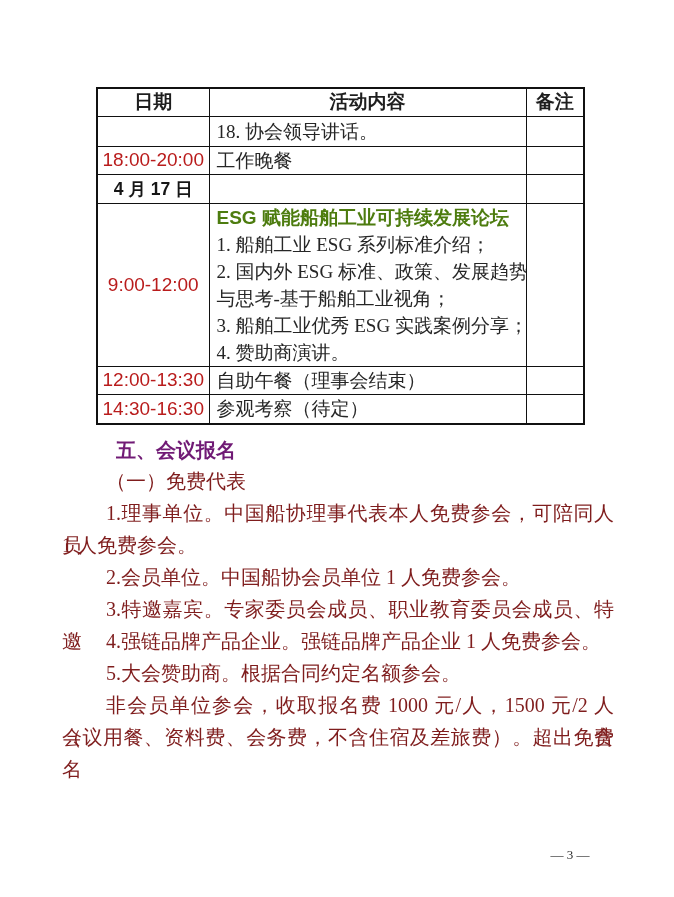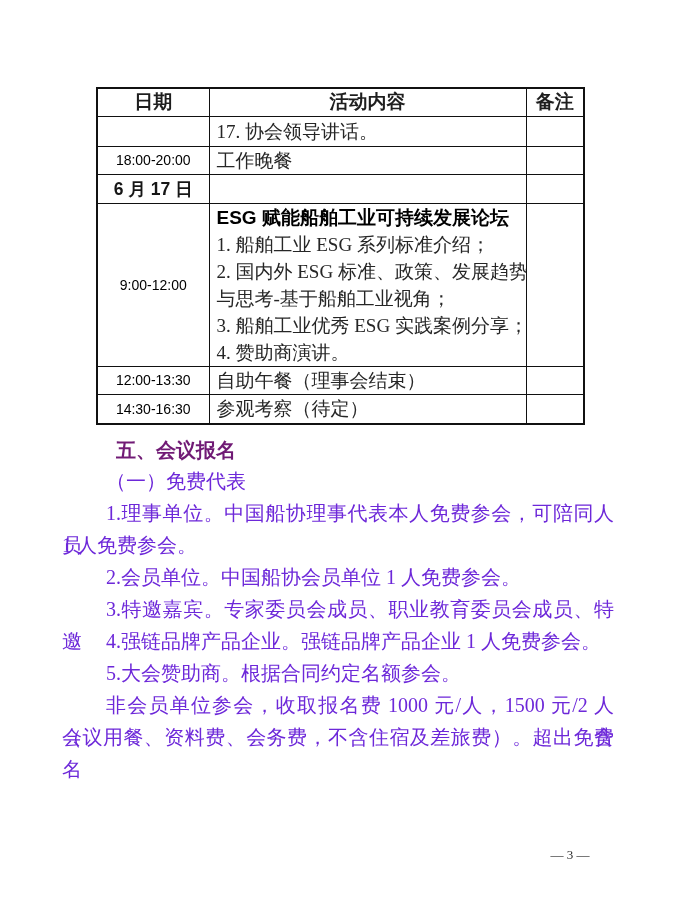--- a/index.html
+++ b/index.html
@@ -22,55 +22,55 @@
   col.c-date { width: 112px; }
   col.c-act  { width: 317px; }
   col.c-note { width: 58px; }
 
   th.hdr {
     font-size: 19px; font-weight: bold; color: #1e1e1e;
     text-align: center; vertical-align: middle;
   }
   td.date-cell {
     font-family: "Liberation Sans", sans-serif;
-    font-size: 14px; color: #000000;
+    font-size: 19px; color: #b91c1c;
     text-align: center; vertical-align: middle;
     white-space: nowrap;
   }
   td.date-cell.bold-date { font-weight: bold; font-size: 17.5px; color: #161616; }
   td.act-cell {
     font-size: 19px; color: #262626;
     text-align: left; vertical-align: middle;
     padding: 0 4px 0 7px; white-space: nowrap;
   }
   td.act-cell .act-line { line-height: 27px; height: 27px; white-space: nowrap; }
   td.act-cell .act-title {
     font-family: "Liberation Sans", sans-serif;
-    font-weight: bold; color: #000000;
+    font-weight: bold; color: #4d7c0f;
   }
   td.note-cell { vertical-align: middle; }
 
   tr.r-hdr { height: 28px; }
   tr.r1 { height: 30px; }
   tr.r2 { height: 28px; }
   tr.r3 { height: 29px; }
   tr.r4 { height: 163px; }
   tr.r5 { height: 28px; }
   tr.r6 { height: 30px; }
 
   
   .section-heading {
     position: absolute; left: 62px; top: 436px; width: 552px;
     font-family: "Liberation Sans", sans-serif;
     font-size: 20px; font-weight: bold; color: #701a75;
     padding-left: 54px; line-height: 28px; white-space: nowrap;
   }
   .body-block {
     position: absolute; left: 62px; top: 465px; width: 552px;
-    font-size: 20px; color: #6d28d9;
+    font-size: 20px; color: #7f1d1d;
   }
   .body-line { height: 32px; line-height: 32px; white-space: nowrap; }
   .body-line.ind { text-indent: 2.2em; }
   .body-line.j {
     white-space: normal;
     text-align: justify;
     text-align-last: justify;
   }
 
   
@@ -94,33 +94,33 @@
     </colgroup>
     <tbody>
         <tr class="r-hdr">
       <th class="hdr">日期</th>
       <th class="hdr">活动内容</th>
       <th class="hdr">备注</th>
     </tr>
     <tr class="r1">
       <td class="date-cell"></td>
       <td class="act-cell">
-        <div class="act-line">17. 协会领导讲话。</div>
+        <div class="act-line">18. 协会领导讲话。</div>
       </td>
       <td class="note-cell"></td>
     </tr>
     <tr class="r2">
       <td class="date-cell">18:00-20:00</td>
       <td class="act-cell">
         <div class="act-line">工作晚餐</div>
       </td>
       <td class="note-cell"></td>
     </tr>
     <tr class="r3">
-      <td class="date-cell bold-date">6 月 17 日</td>
+      <td class="date-cell bold-date">4 月 17 日</td>
       <td class="act-cell"></td>
       <td class="note-cell"></td>
     </tr>
     <tr class="r4">
       <td class="date-cell">9:00-12:00</td>
       <td class="act-cell">
         <div class="act-line act-title">ESG 赋能船舶工业可持续发展论坛</div>
         <div class="act-line">1. 船舶工业 ESG 系列标准介绍；</div>
         <div class="act-line">2. 国内外 ESG 标准、政策、发展趋势的分析</div>
         <div class="act-line">与思考-基于船舶工业视角；</div>

